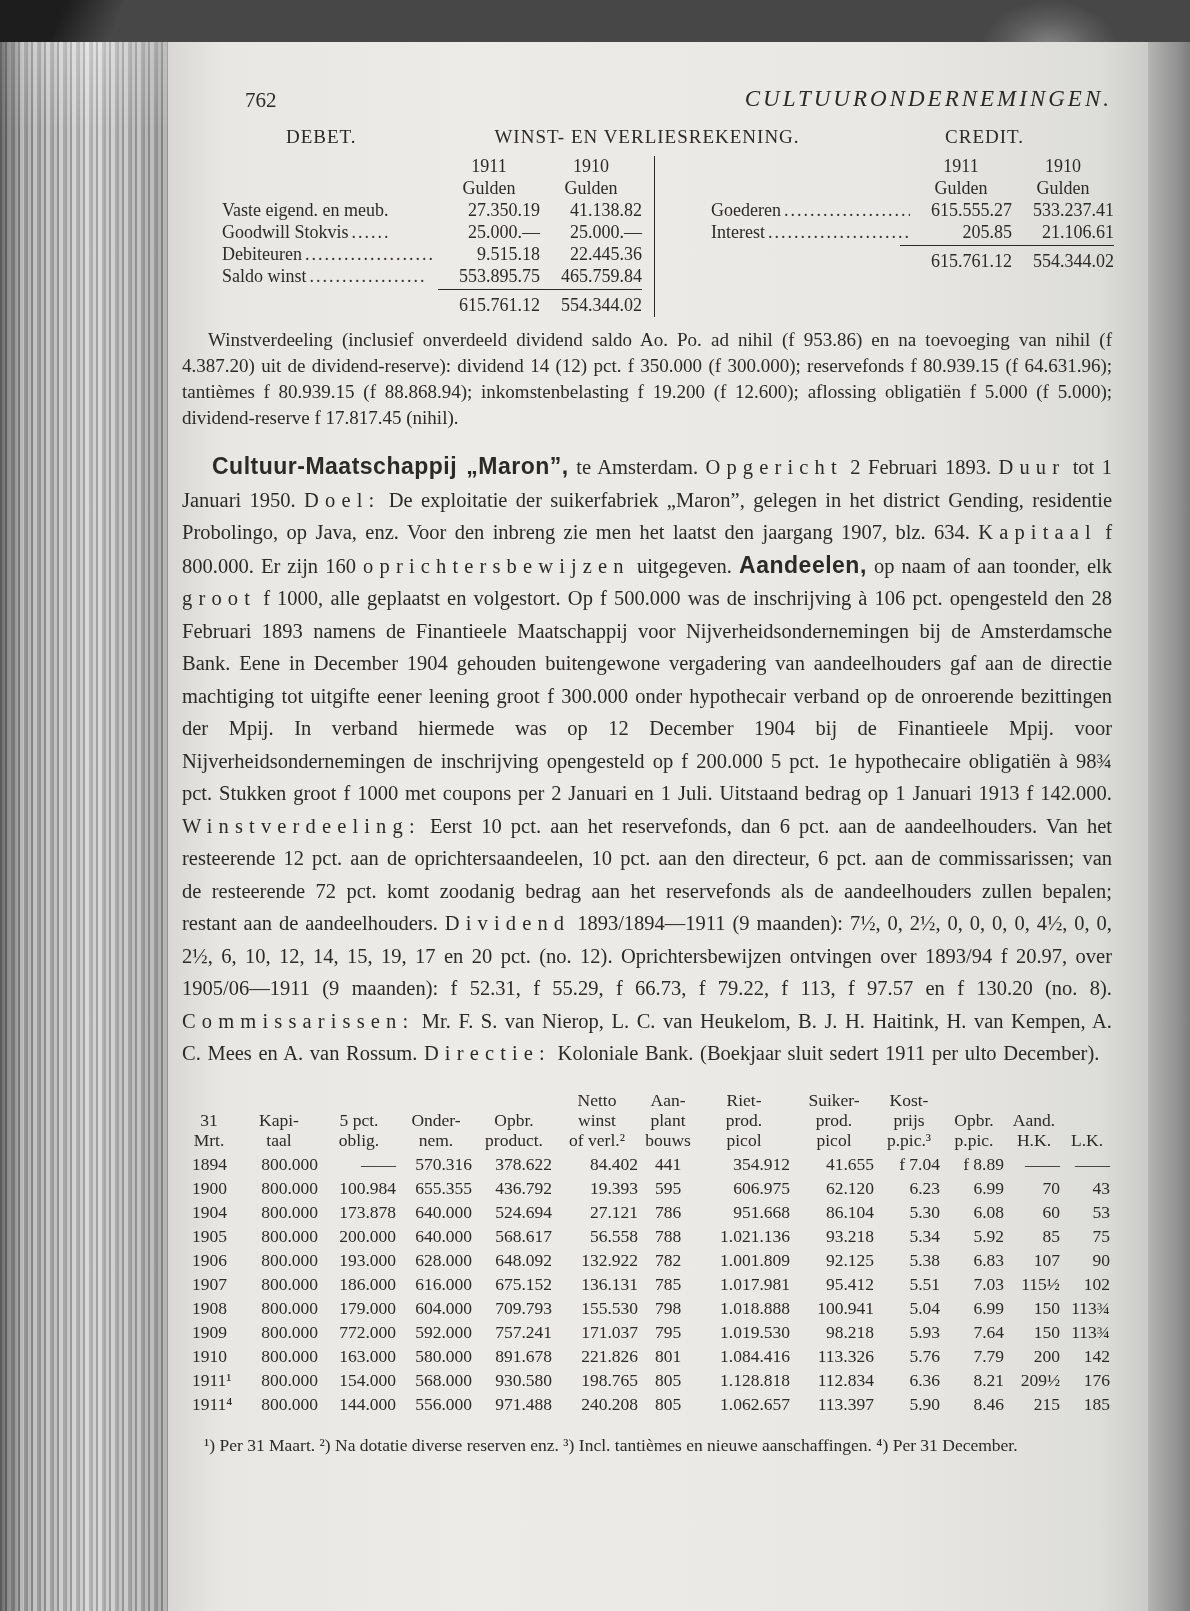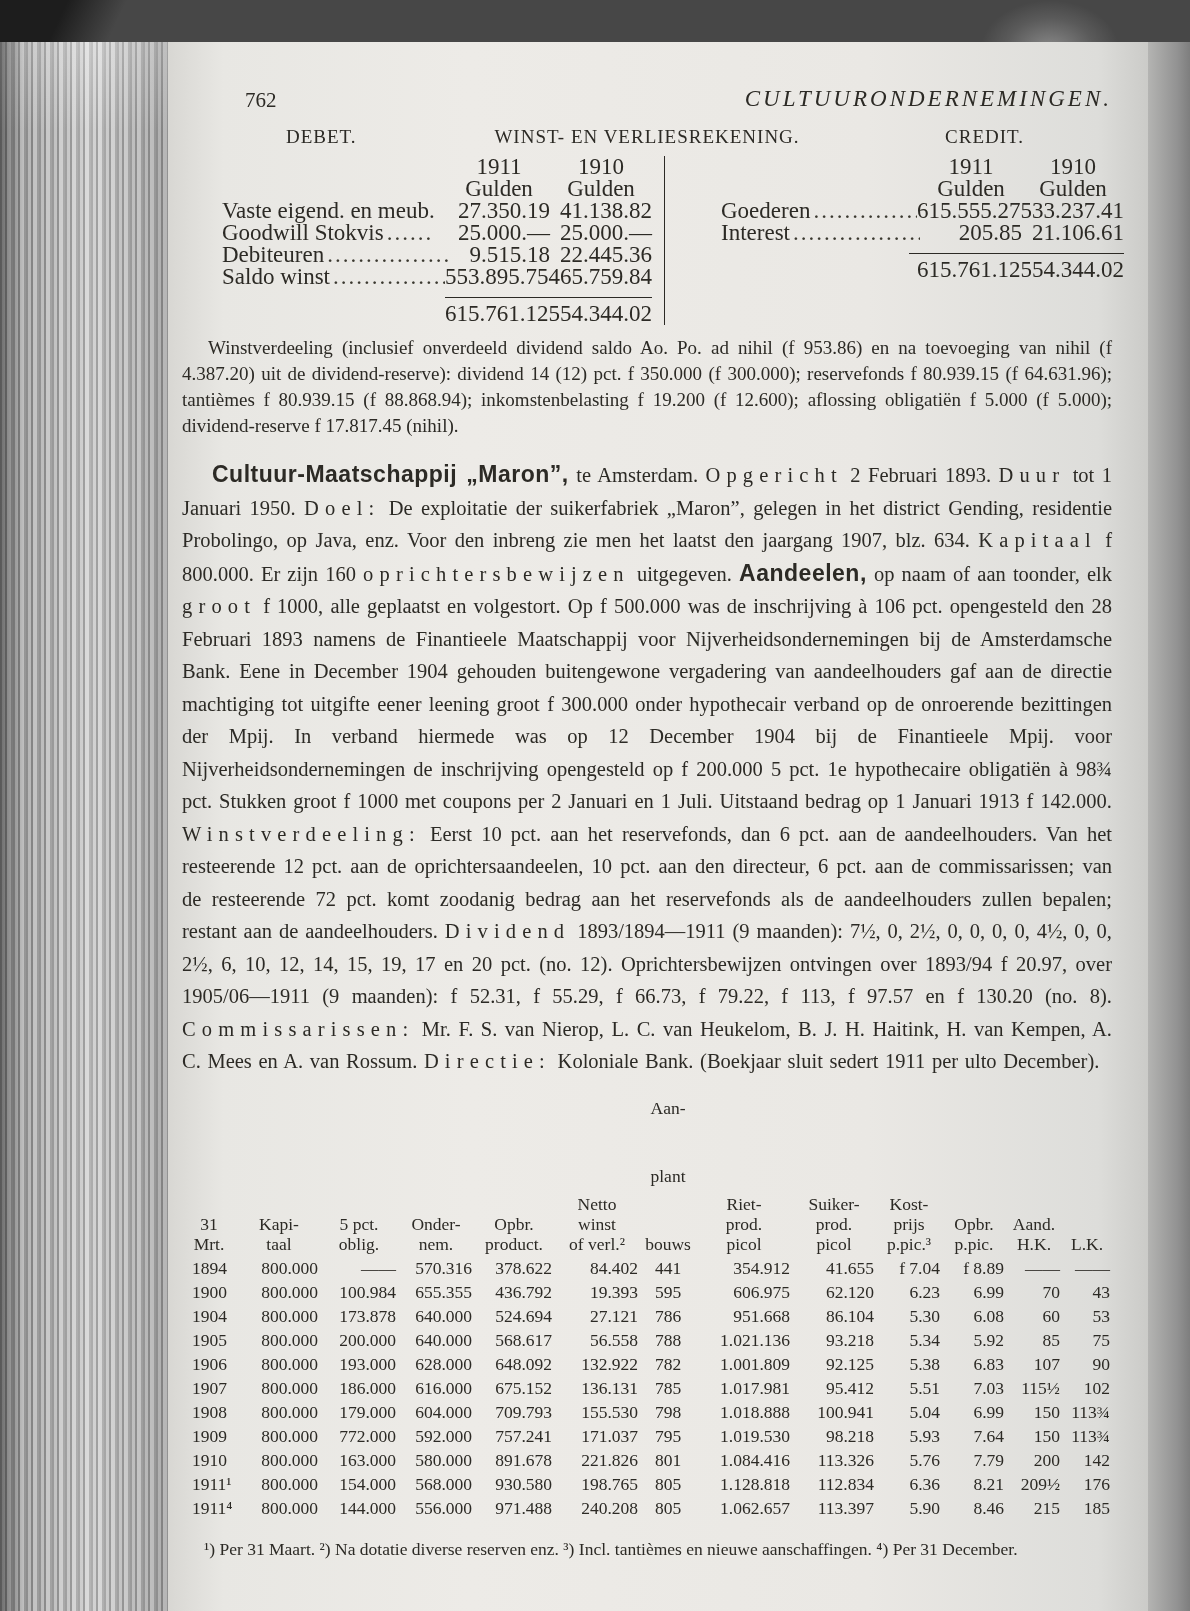--- a/index.html
+++ b/index.html
@@ -27,31 +27,31 @@
   .pagenum{position:absolute;left:63px;top:2px;font-size:21px;}
   .jtitle{display:block;text-align:right;font-style:italic;font-size:23px;letter-spacing:3px;}
 
   
   .pl-head{position:relative;height:28px;font-size:19px;}
   .pl-debet{position:absolute;left:104px;letter-spacing:1px;}
   .pl-title{display:block;text-align:center;letter-spacing:1px;}
   .pl-credit{position:absolute;right:88px;top:0;letter-spacing:1px;}
 
   
-  .balance{display:flex;font-size:23px;line-height:21px;margin-top:2px;}
+  .balance{display:flex;font-size:18px;line-height:21px;margin-top:2px;}
   .pane{box-sizing:border-box;}
   .pane.debet{width:470px;}
   .pane.credit{width:460px;border-left:1.6px solid #2c2a25;padding-left:16px;margin-left:12px;flex:1;}
   .brow{display:flex;align-items:baseline;margin-bottom:1px;}
   .blabel{flex:0 0 auto;white-space:nowrap;margin-left:40px;}
   .bdots{flex:1;overflow:hidden;white-space:nowrap;letter-spacing:2px;padding:0 3px;color:#3a382f;}
   .bamt{flex:0 0 102px;text-align:right;white-space:nowrap;}
   .pane.credit .bamt:first-of-type{flex-basis:112px;}
   .byears .bamt,.bunits .bamt{text-align:center;}
-  .btotal{justify-content:flex-end;margin-top:10px;}
+  .btotal{justify-content:flex-end;margin-top:2px;}
   .bamtwrap{display:flex;border-top:1.6px solid #2c2a25;padding-top:5px;}
   .bamtwrap .bamt{flex:0 0 102px;text-align:right;}
 
   
   .note{font-size:19px;line-height:26px;text-align:justify;text-indent:26px;margin-top:10px;}
 
   
   .entry{font-size:20.5px;line-height:32.5px;text-align:justify;text-indent:30px;margin-top:16px;word-spacing:1.5px;}
   .seg-n{}
   .seg-b{font-family:"Liberation Sans", sans-serif;font-weight:bold;font-size:23px;letter-spacing:.5px;}
@@ -59,21 +59,21 @@
 
   
   .stats{margin-top:10px;font-size:17.5px;}
   .srow{display:flex;line-height:24px;}
   .shead{align-items:flex-end;line-height:20px;margin-bottom:2px;}
   .scell{box-sizing:border-box;padding:0 2px;text-align:right;white-space:nowrap;}
   .shead .scell{display:flex;flex-direction:column;justify-content:flex-end;text-align:center;}
   .shl{display:block;text-align:center;}
   .c0{width:56px;text-align:left;padding-left:10px;}
   .c1{width:82px;}.c2{width:78px;}.c3{width:76px;}.c4{width:80px;}.c5{width:86px;}
-  .c6{width:56px;text-align:center;gap:48px;}
+  .c6{width:56px;text-align:center;}
   .c7{width:96px;}.c8{width:84px;}.c9{width:66px;}.c10{width:64px;}
   .c11{width:56px;}.c12{width:50px;}
   .shead .c0{text-align:center;padding-left:0;}
 
   .footnotes{font-size:17.5px;line-height:26px;text-indent:22px;margin-top:16px;text-align:justify;}
 </style>
 </head>
 <body>
 
 <div id="scan">

